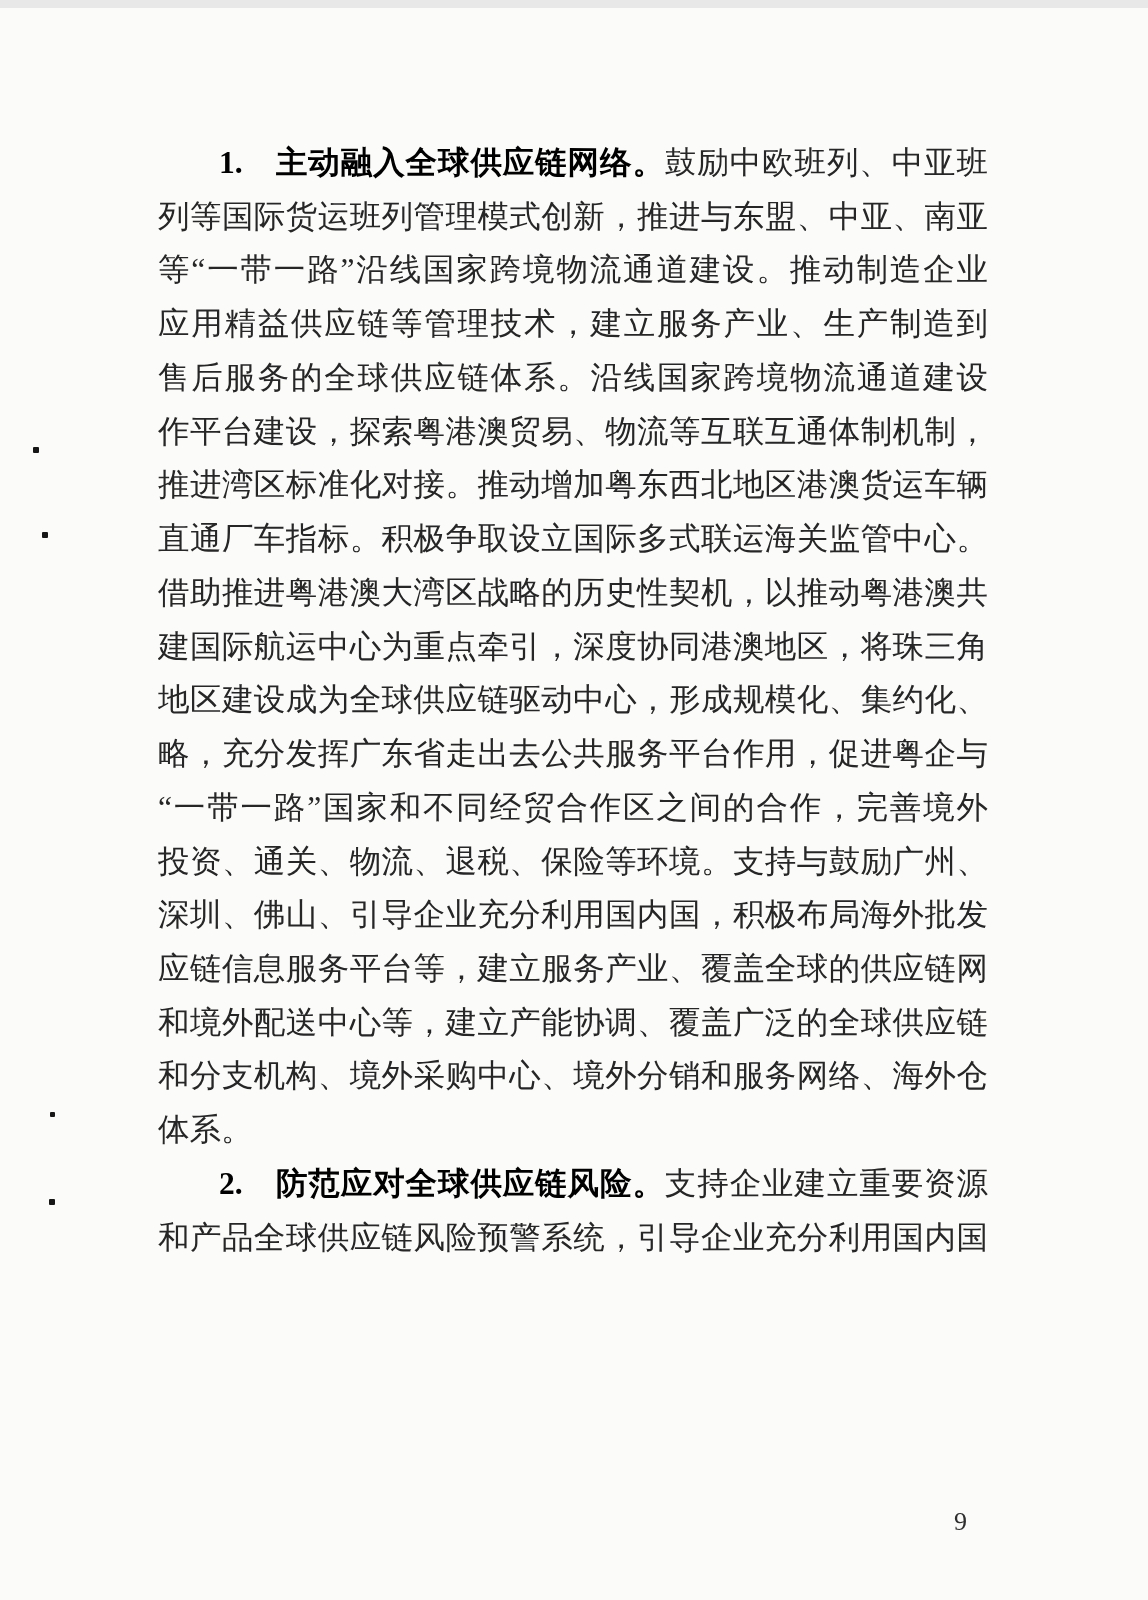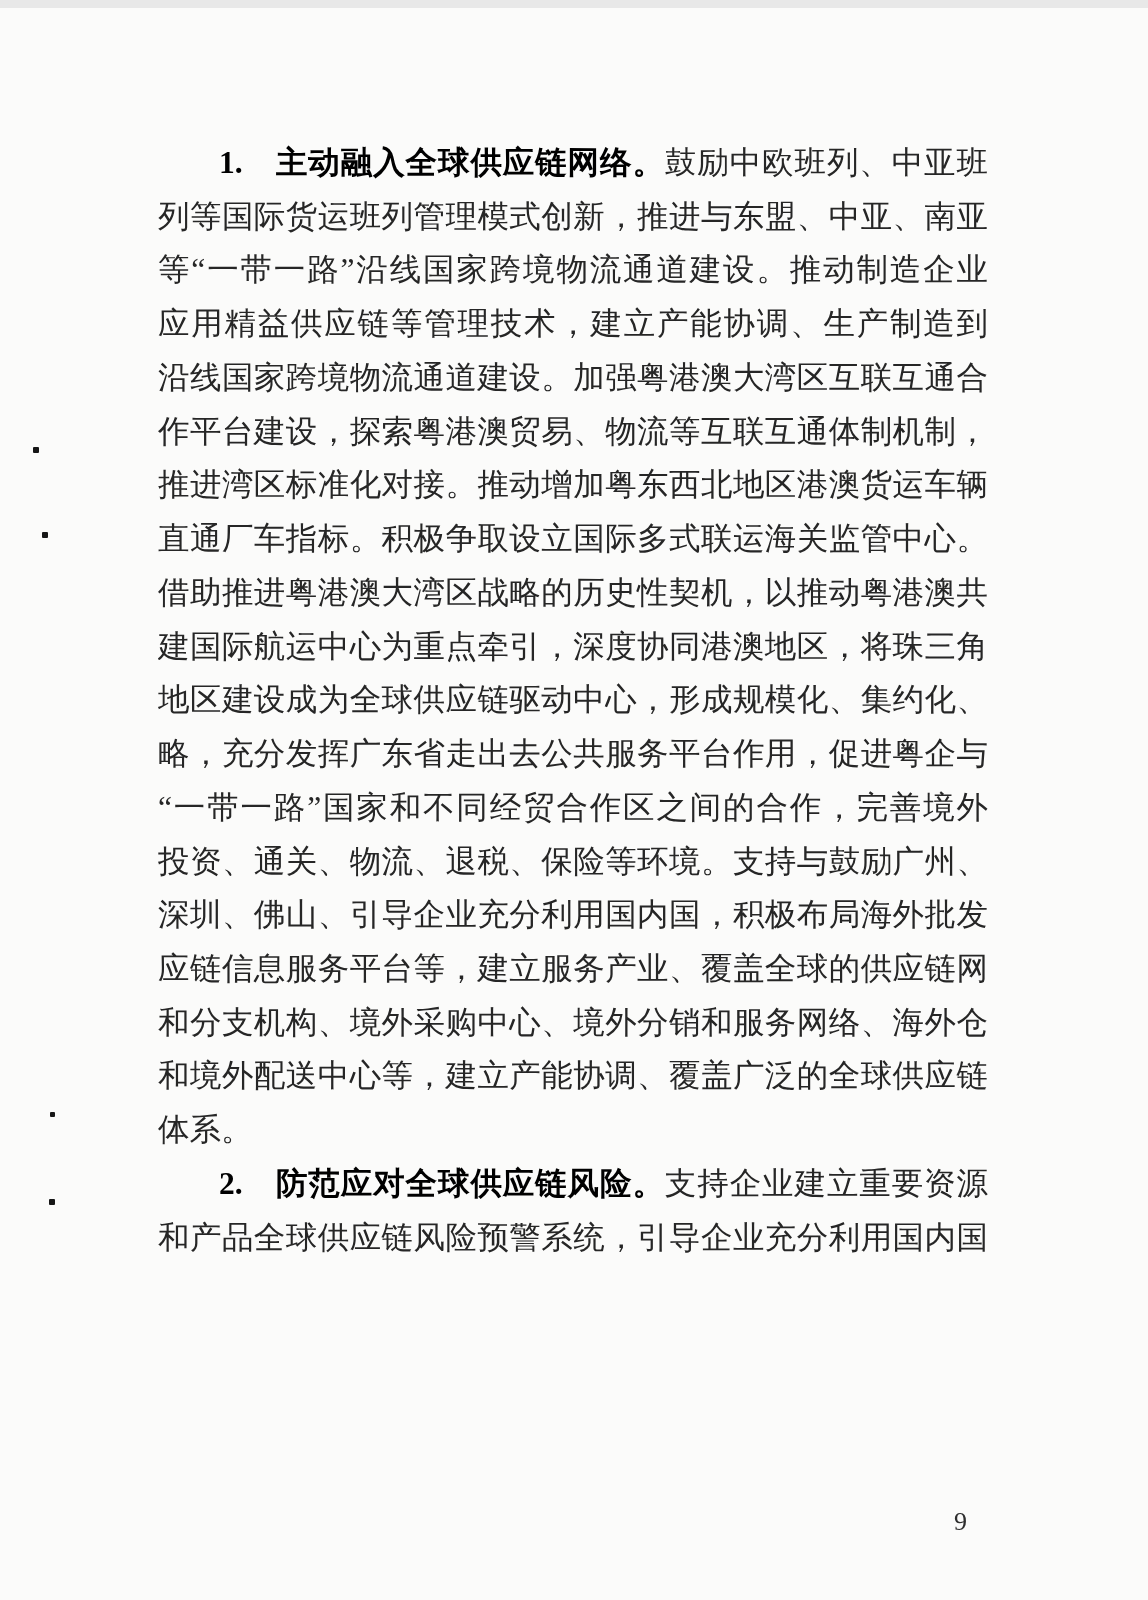--- a/index.html
+++ b/index.html
@@ -58,35 +58,35 @@
   }
 </style>
 </head>
 <body>
 
 <div class="page">
   <div class="text-block" id="text-block">
       <div class="line"><span class="indent"></span><span class="bold">1.　主动融入全球供应链网络。</span><span>鼓励中欧班列、中亚班</span></div>
       <div class="line"><span>列等国际货运班列管理模式创新，推进与东盟、中亚、南亚</span></div>
       <div class="line"><span>等“一带一路”沿线国家跨境物流通道建设。推动制造企业</span></div>
-      <div class="line"><span>应用精益供应链等管理技术，建立产能协调、生产制造到</span></div>
-      <div class="line"><span>沿线国家跨境物流通道建设。加强粤港澳大湾区互联互通合</span></div>
+      <div class="line"><span>应用精益供应链等管理技术，建立服务产业、生产制造到</span></div>
+      <div class="line"><span>售后服务的全球供应链体系。沿线国家跨境物流通道建设</span></div>
       <div class="line"><span>作平台建设，探索粤港澳贸易、物流等互联互通体制机制，</span></div>
       <div class="line"><span>推进湾区标准化对接。推动增加粤东西北地区港澳货运车辆</span></div>
       <div class="line"><span>直通厂车指标。积极争取设立国际多式联运海关监管中心。</span></div>
       <div class="line"><span>借助推进粤港澳大湾区战略的历史性契机，以推动粤港澳共</span></div>
       <div class="line"><span>建国际航运中心为重点牵引，深度协同港澳地区，将珠三角</span></div>
       <div class="line"><span>地区建设成为全球供应链驱动中心，形成规模化、集约化、</span></div>
       <div class="line"><span>略，充分发挥广东省走出去公共服务平台作用，促进粤企与</span></div>
       <div class="line"><span>“一带一路”国家和不同经贸合作区之间的合作，完善境外</span></div>
       <div class="line"><span>投资、通关、物流、退税、保险等环境。支持与鼓励广州、</span></div>
       <div class="line"><span>深圳、佛山、引导企业充分利用国内国，积极布局海外批发市</span></div>
       <div class="line"><span>应链信息服务平台等，建立服务产业、覆盖全球的供应链网</span></div>
+      <div class="line"><span>和境外配送中心等，建立产能协调、覆盖广泛的全球供应链</span></div>
       <div class="line"><span>和分支机构、境外采购中心、境外分销和服务网络、海外仓</span></div>
-      <div class="line"><span>和境外配送中心等，建立产能协调、覆盖广泛的全球供应链</span></div>
       <div class="line flush"><span>体系。</span></div>
       <div class="line"><span class="indent"></span><span class="bold">2.　防范应对全球供应链风险。</span><span>支持企业建立重要资源</span></div>
       <div class="line"><span>和产品全球供应链风险预警系统，引导企业充分利用国内国</span></div>
     </div>
   <div class="page-number">9</div>
 <div class="margin-mark" style="left: 33px; top: 439px; width: 6px; height: 6px;"></div>
     <div class="margin-mark" style="left: 42px; top: 524px; width: 6px; height: 6px;"></div>
     <div class="margin-mark" style="left: 50px; top: 1104px; width: 5px; height: 5px;"></div>
     <div class="margin-mark" style="left: 49px; top: 1191px; width: 6px; height: 6px;"></div>
   </div>

